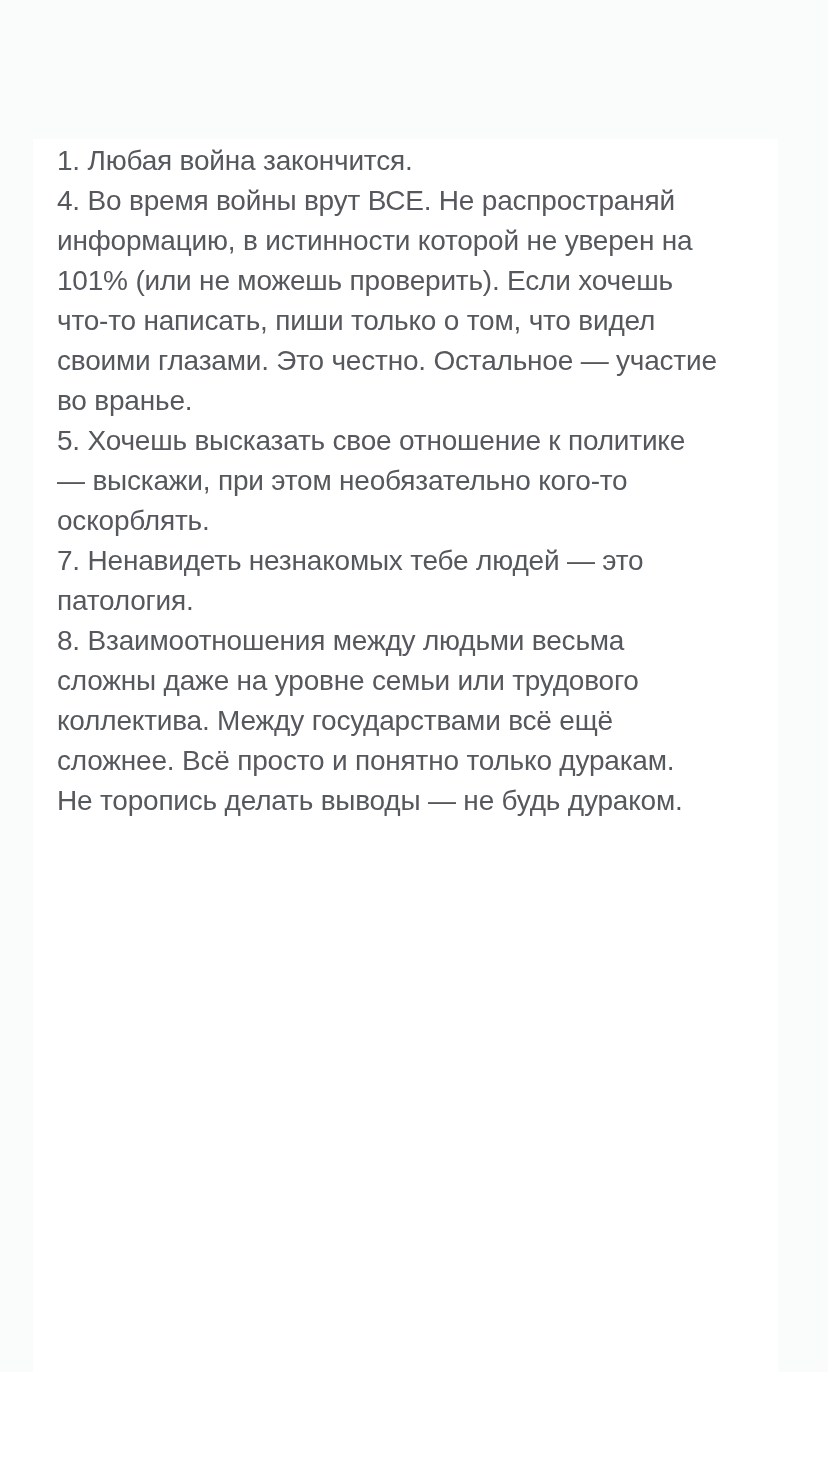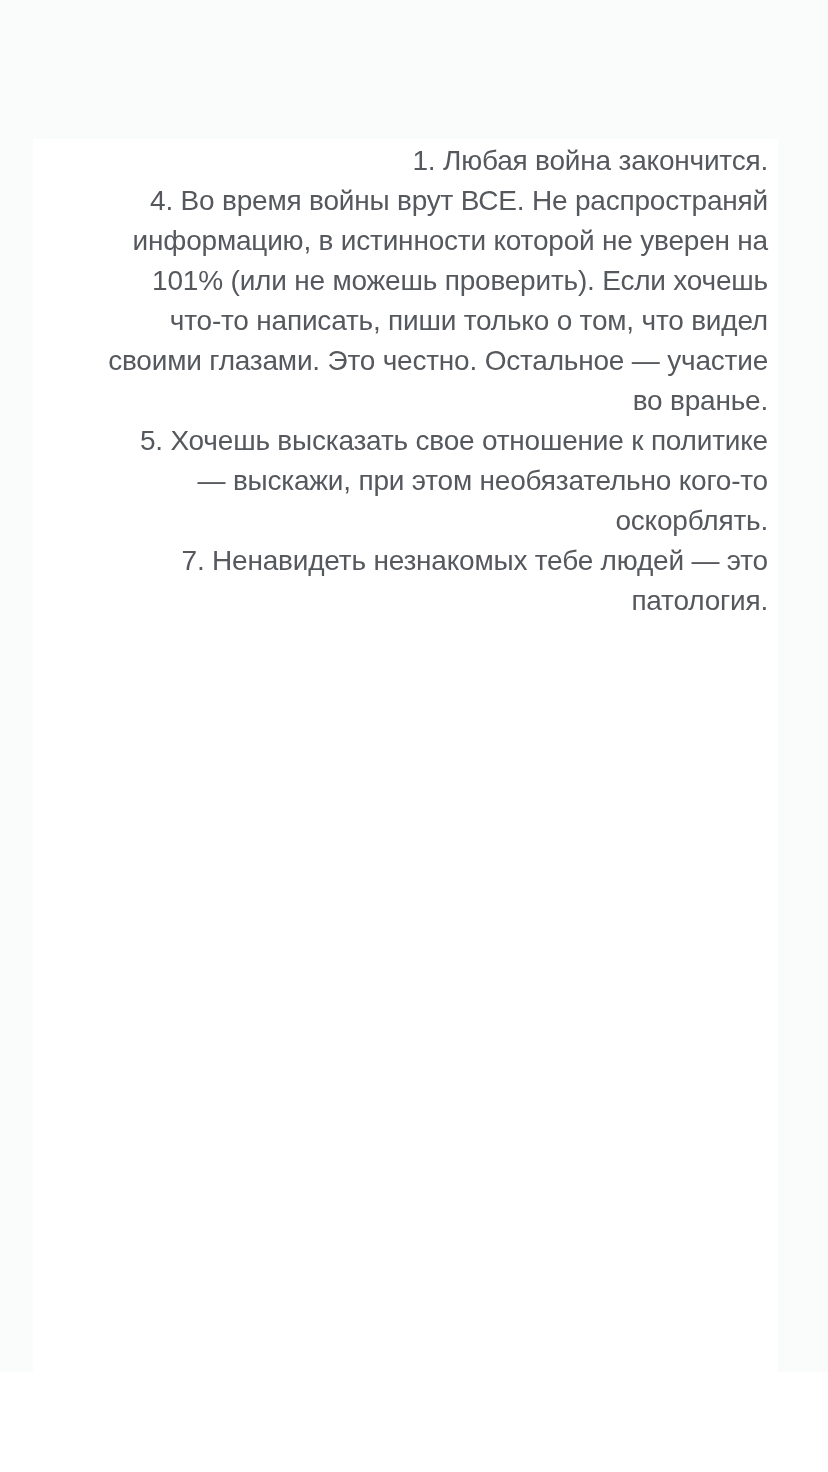--- a/index.html
+++ b/index.html
@@ -24,21 +24,20 @@
   }
   .content-card {
     position: absolute;
     top: 139px;
     left: 33px;
     width: 745px;
     height: 1333px;
     background: var(--card-bg, #ffffff);
     box-sizing: border-box;
     padding: 2px 10px 0 24px;
-    text-align: right;
   }
   .rule-text {
     margin: 0;
     font-size: 28px;
     line-height: 40px;
     letter-spacing: -0.2px;
     color: var(--text-color, #55585c);
     white-space: pre-line;
   }
   .closing-text {
@@ -61,13 +60,18 @@
 информацию, в истинности которой не уверен на
 101% (или не можешь проверить). Если хочешь
 что-то написать, пиши только о том, что видел
 своими глазами. Это честно. Остальное — участие
 во вранье.</p>
   <p class="rule-text">5. Хочешь высказать свое отношение к политике
 — выскажи, при этом необязательно кого-то
 оскорблять.</p>
   <p class="rule-text">7. Ненавидеть незнакомых тебе людей — это
 патология.</p>
+  <p class="rule-text">8. Взаимоотношения между людьми весьма
+сложны даже на уровне семьи или трудового
+коллектива. Между государствами всё ещё
+сложнее. Всё просто и понятно только дуракам.
+Не торопись делать выводы — не будь дураком.</p>
 </div>
 
 </body></html>

